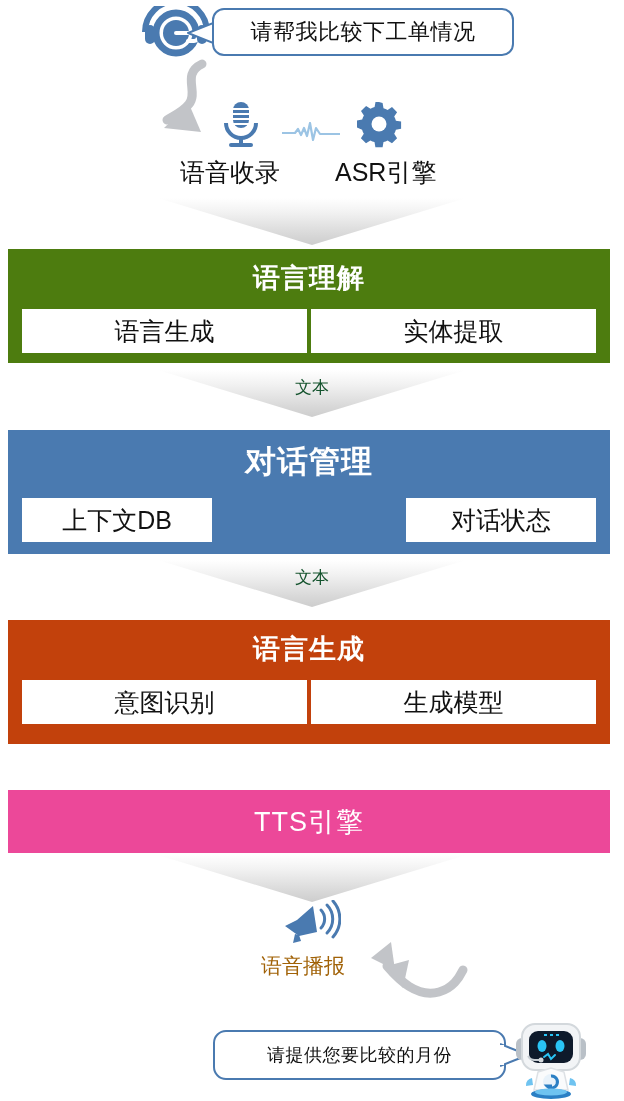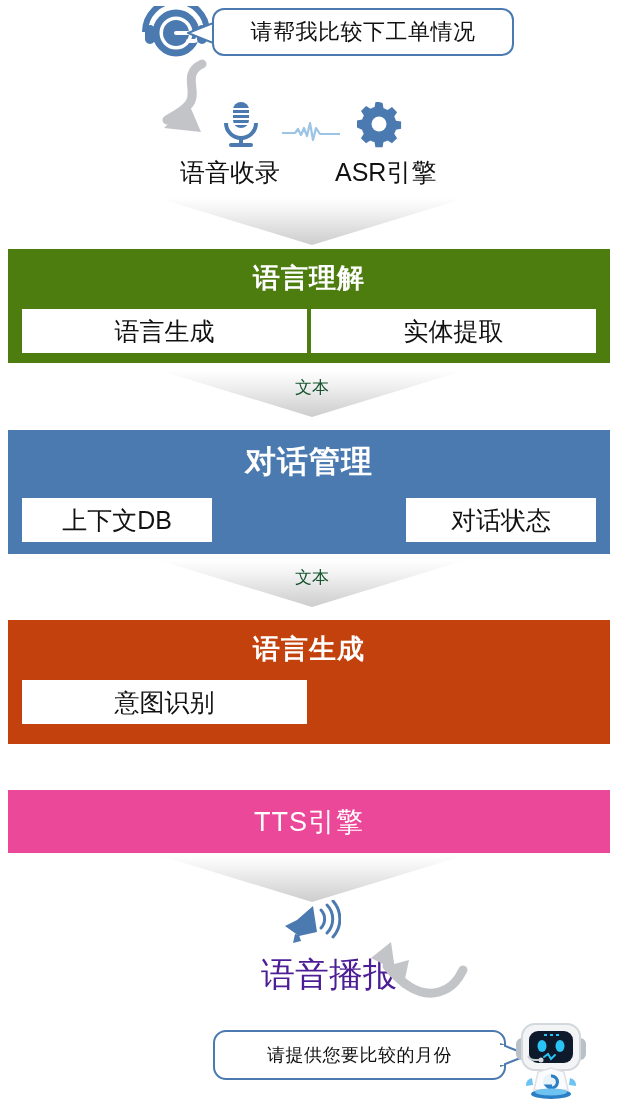--- a/index.html
+++ b/index.html
@@ -77,21 +77,21 @@
 
   .band-nlu .band-title, .band-nlg .band-title { font-size: 27px; margin-bottom: 13px; }
   .band-dm  .band-title { font-size: 31px; margin-bottom: 15px; }
   .band-tts .band-title { font-size: 27px; font-weight: normal; margin: 0; }
 
   .band-nlu .sub-box, .band-nlg .sub-box { width: 285px; }
   .band-dm  .sub-box { width: 190px; }
 
   
   .speaker-icon { position: absolute; left: 283px; top: 900px; width: 58px; height: 44px; }
-  .label-broadcast { position: absolute; left: 261px; top: 952px; font-size: 34px; color: #4c1d95; }
+  .label-broadcast { position: absolute; left: 261px; top: 952px; font-size: 21px; color: #a16207; }
   .curve-arrow-up { position: absolute; left: 365px; top: 940px; width: 110px; height: 72px; }
 
   .bubble-bottom {
     position: absolute; left: 213px; top: 1030px;
     width: 293px; height: 50px;
     border: 2px solid #4A7AB0; border-radius: 13px;
     background: #fff;
     display: flex; align-items: center; justify-content: center;
   }
   .bubble-bottom .txt { font-size: 18px; color: #111; letter-spacing: 0.5px; }
@@ -170,20 +170,21 @@
     </div>
   </div>
 
   <div class="chevron chev-3"></div>
   <div class="chev-label chev-label-3">文本</div>
 
   <div class="band band-nlg">
     <div class="band-title">语言生成</div>
     <div class="band-boxes">
       <div class="sub-box">意图识别</div>
+      <div class="sub-box">生成模型</div>
     </div>
   </div>
 
   <div class="band band-tts">
     <div class="band-title">TTS引擎</div>
   </div>
 
   <div class="chevron chev-4"></div>
 
   <svg class="speaker-icon" viewBox="0 0 58 44">

